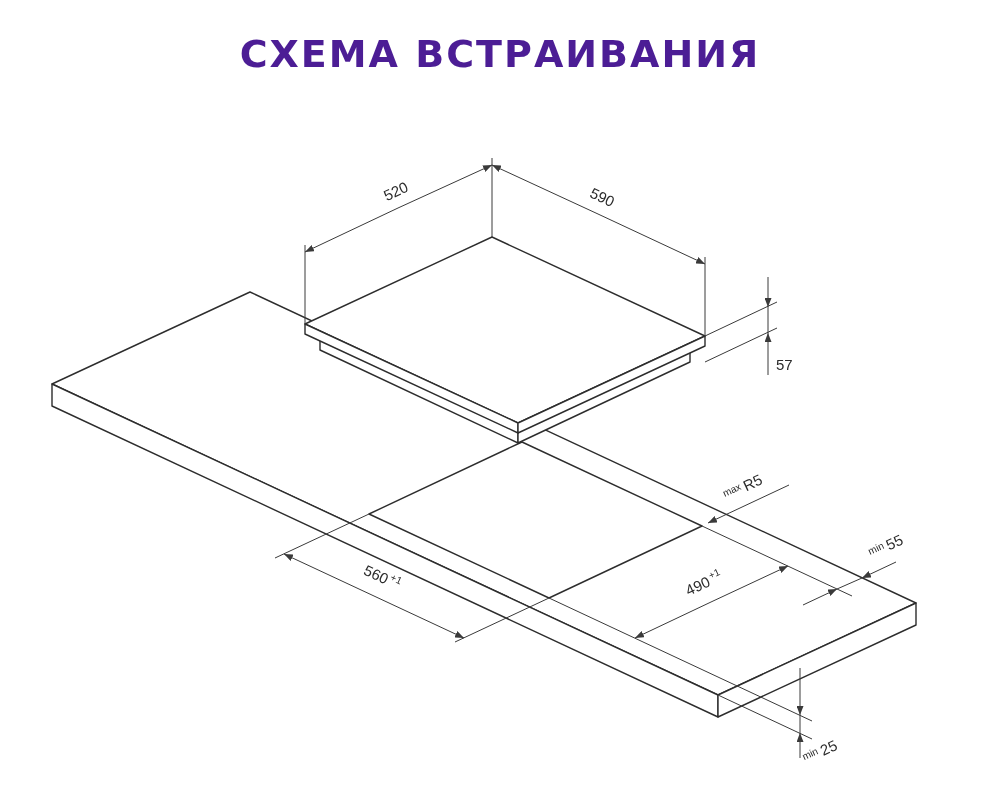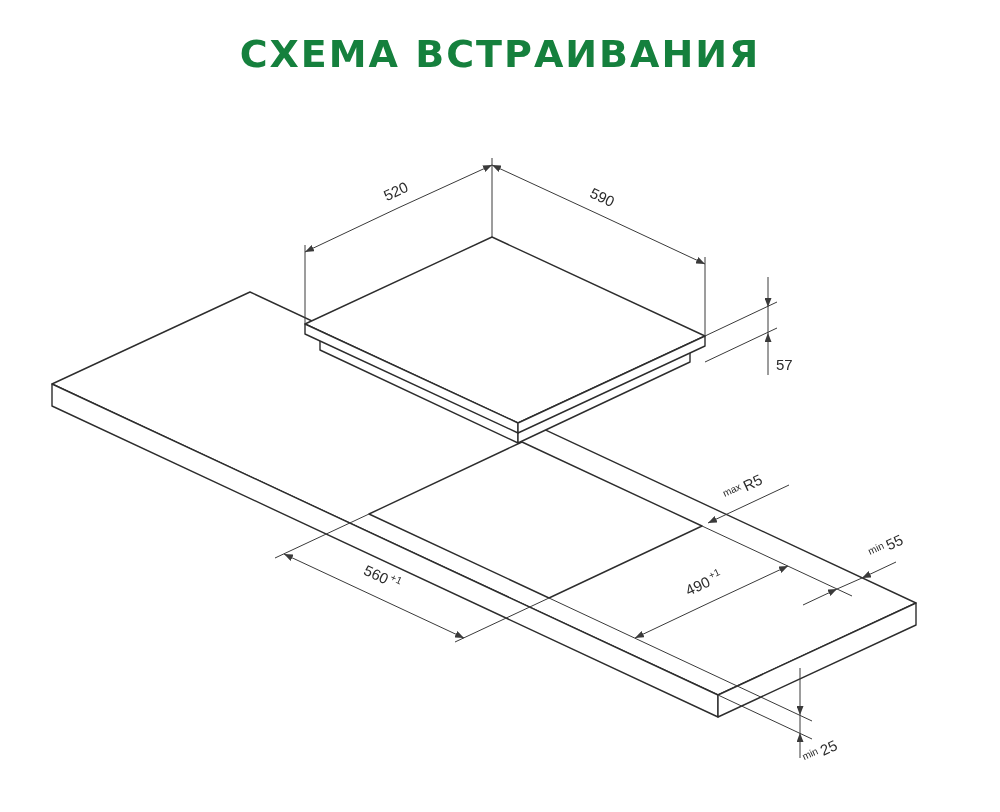--- a/index.html
+++ b/index.html
@@ -12,21 +12,21 @@
     font-family:"Liberation Sans", sans-serif;
   }
   h1.title {
     margin:0;
     padding-top:32px;
     text-align:center;
     font-family:"DejaVu Sans", sans-serif;
     font-weight:700;
     font-size:38px;
     letter-spacing:2px;
-    color:#15803d;
+    color:#4c1d95;
   }
   svg.diagram { position:absolute; left:0; top:0; width:1000px; height:812px; }
   .obj  { fill:#ffffff; stroke:#2d2d2d; stroke-width:1.4; stroke-linejoin:round; }
   .thin { fill:none;    stroke:#3a3a3a; stroke-width:1;   stroke-linejoin:round; }
   text.dim {
     fill:#2b2b2b;
     font-size:15px;
     font-family:"Liberation Sans", sans-serif;
   }
   tspan.small { font-size:10px; }

